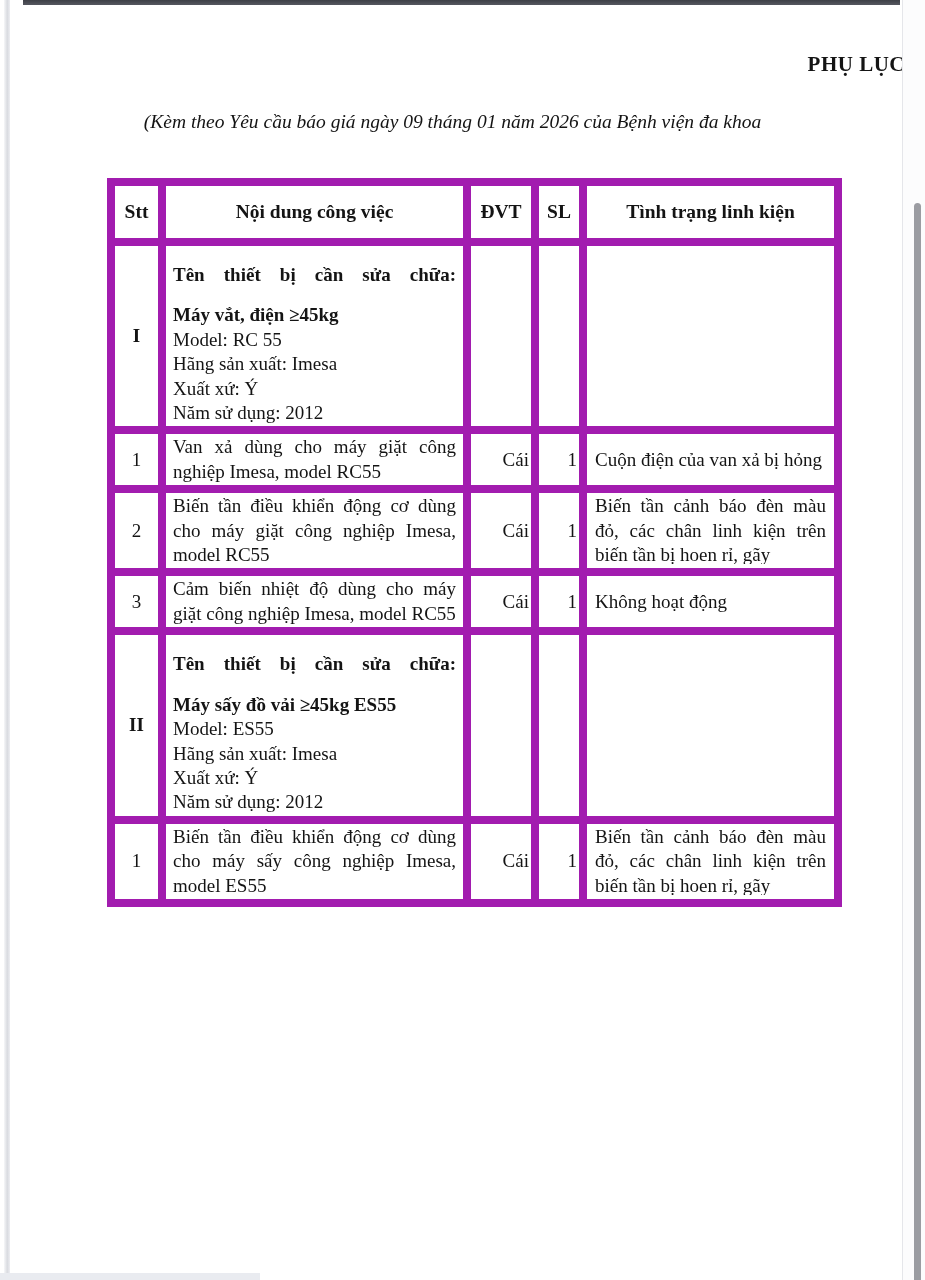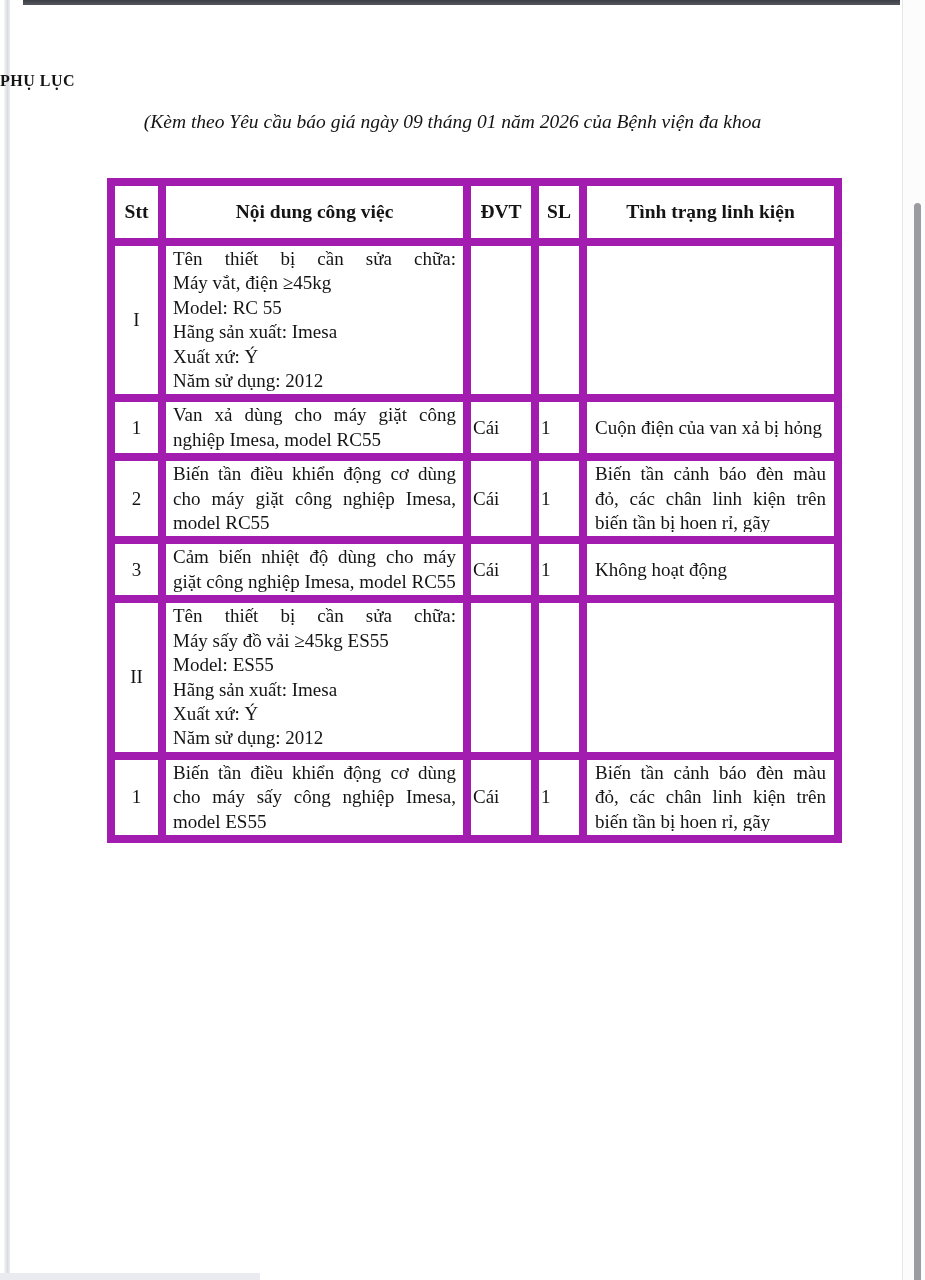--- a/index.html
+++ b/index.html
@@ -28,44 +28,44 @@
   .scrollbar-track {
     position:absolute; left:902px; top:0; width:23px; height:1280px;
     background:#fcfcfd; border-left:1px solid #e5e6ea;
   }
   .scrollbar-thumb {
     position:absolute; left:11px; top:203px; width:7px; height:1077px;
     background:#9b9ca2; border-radius:4px 4px 0 0;
   }
   
   .title {
-    position:absolute; top:72px; left:0; width:905px;
-    text-align:left; font-size:16px; font-weight:bold; letter-spacing:0.5px;
+    position:absolute; top:52px; left:0; width:905px;
+    text-align:right; font-size:21px; font-weight:bold; letter-spacing:0.5px;
   }
   .subtitle {
     position:absolute; top:104px; left:0; width:905px;
     text-align:center; font-style:italic; font-size:19.5px; line-height:36px;
   }
   
   .tablewrap { position:absolute; top:178px; left:107px; }
   table { border-collapse:collapse; width:727px; table-layout:fixed; }
   th, td {
     border:8px solid #a21caf;
     font-size:19px; line-height:24.4px;
     vertical-align:middle;
     overflow:hidden;
   }
   th { font-weight:bold; height:50px; text-align:center; font-size:19.5px; }
   td.c-stt { text-align:center; padding:1px 2px; }
-  td.c-dvt, td.c-sl { text-align:left; padding:1px 2px; }
+  td.c-dvt, td.c-sl { text-align:right; padding:1px 2px; }
   td.c-content { padding:1px 7px; }
   td.c-status  { padding:1px 8px;border-radius:17px; }
   .just    { text-align:justify; }
   .stretch { text-align:justify; text-align-last:justify; }
-  .bold    { font-weight:normal; }
+  .bold    { font-weight:bold;margin-top:16px; }
 </style>
 </head>
 <body>
 
 <div class="top-edge"></div>
 <div class="left-edge"></div>
 <div class="bottom-edge"></div>
 
 <div class="title">PHỤ LỤC</div>
 <div class="subtitle">

